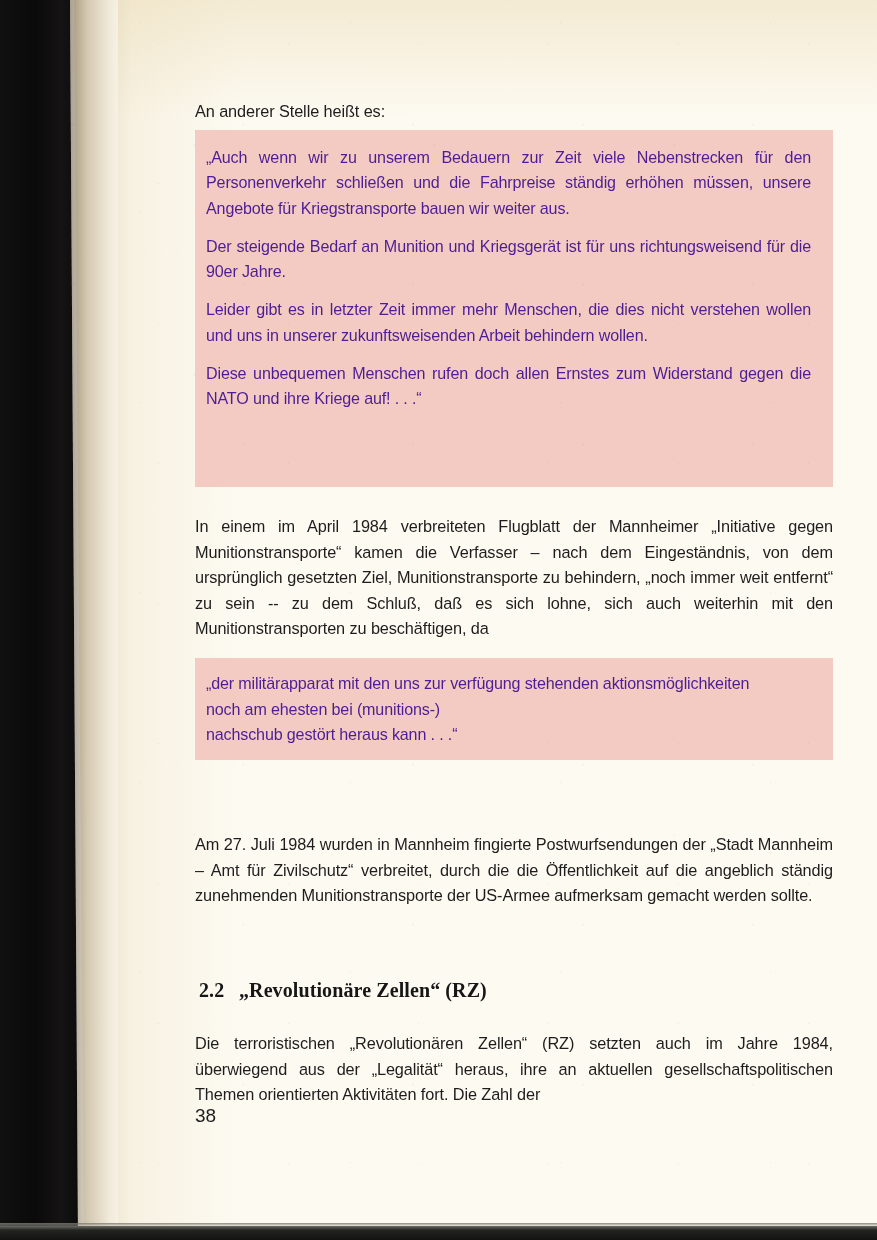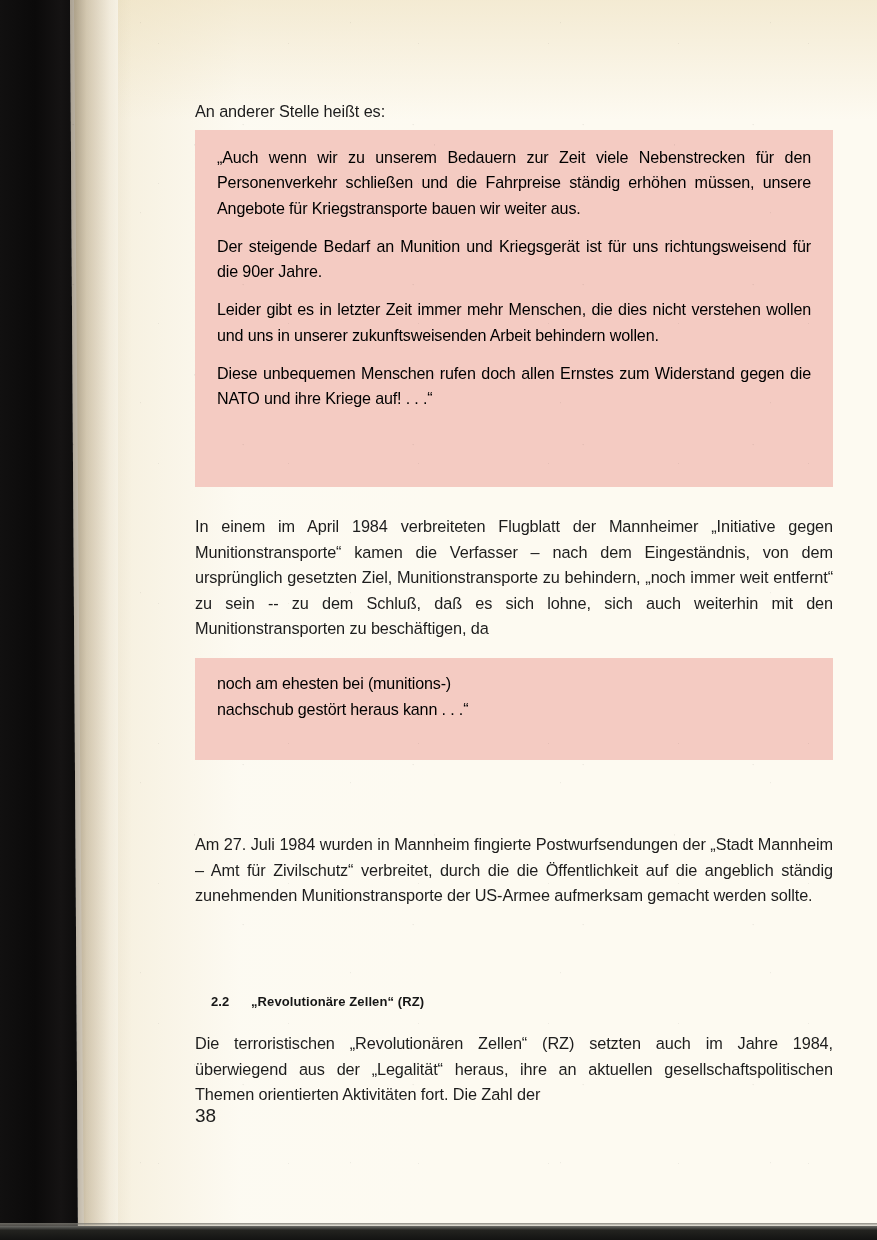--- a/index.html
+++ b/index.html
@@ -130,26 +130,26 @@
 
   
   .quote-block {
     position: absolute;
     background: #f4cbc2;
     box-sizing: border-box;
     padding: 12px 22px 14px 10px;
     width: 638px;
   }
   .quote-block p {
-    margin: 0 0 13px 12px;
+    margin: 0 0 13px 1px;
     font-size: 16.1px;
     line-height: 25.3px;
     letter-spacing: -0.15px;
     text-align: justify;
-    color: #000000;
+    color: #4c1d95;
   }
   .quote-block p:last-child {
     margin-bottom: 0;
   }
   .quote-block p.nojust {
     text-align: left;
   }
 
   #quote-one {
     top: 130px;
@@ -179,26 +179,27 @@
     text-align: justify;
   }
   #para-flugblatt { top: 514px; }
   #para-postwurf { top: 832px; }
   #para-rz       { top: 1031px; }
 
   h2.section-heading {
     position: absolute;
     top: 975px;
     left: 0;
-    margin: 16px;
-    font-size: 13px;
+    margin: 4px;
+    font-size: 20px;
     line-height: 22px;
     font-weight: bold;
     letter-spacing: 0.1px;
     color: #161616;
+    font-family: Liberation Serif, serif;
   }
   h2.section-heading .num {
     display: inline-block;
     width: 40px;
   }
 
   .page-number {
     position: absolute;
     top: 1105px;
     left: 0;
@@ -239,20 +240,21 @@
     <div class="quote-block" id="quote-one">
       <p>„Auch wenn wir zu unserem Bedauern zur Zeit viele Nebenstrecken für den Personenverkehr schließen und die Fahrpreise ständig erhöhen müssen, unsere Angebote für Kriegstransporte bauen wir weiter aus.</p>
       <p>Der steigende Bedarf an Munition und Kriegsgerät ist für uns richtungsweisend für die 90er Jahre.</p>
       <p>Leider gibt es in letzter Zeit immer mehr Menschen, die dies nicht verstehen wollen und uns in unserer zukunftsweisenden Arbeit behindern wollen.</p>
       <p>Diese unbequemen Menschen rufen doch allen Ernstes zum Widerstand gegen die NATO und ihre Kriege auf! . . .“</p>
     </div>
 
     <p class="body" id="para-flugblatt"><span>In einem im April 1984 verbreiteten Flugblatt der </span><b>Mannheimer</b><span> „Initiative gegen Munitionstransporte“ kamen die Verfasser – nach dem Eingeständnis, von dem ursprünglich gesetzten Ziel, Munitionstransporte zu behindern, „noch immer weit entfernt“ zu sein -- zu dem Schluß, daß es sich lohne, sich auch weiterhin mit den Munitionstransporten zu beschäftigen, da</span></p>
 
     <div class="quote-block" id="quote-two">
+      <p class="nojust">„der militärapparat mit den uns zur verfügung stehenden aktionsmöglichkeiten</p>
       <p class="nojust">noch am ehesten bei (munitions-)</p>
       <p class="nojust">nachschub gestört heraus kann . . .“</p>
     </div>
 
     <p class="body" id="para-postwurf"><span>Am 27. Juli 1984 wurden in </span><b>Mannheim</b><span> fingierte Postwurfsendungen der „Stadt Mannheim – Amt für Zivilschutz“ verbreitet, durch die die Öffentlichkeit auf die angeblich ständig zunehmenden Munitionstransporte der US-Armee aufmerksam gemacht werden sollte.</span></p>
 
     <h2 class="section-heading"><span class="num">2.2</span><span>„Revolutionäre Zellen“ (RZ)</span></h2>
 
     <p class="body last-left" id="para-rz"><span>Die terroristischen </span><b>„Revolutionären Zellen“ (RZ)</b><span> setzten auch im Jahre 1984, überwiegend aus der „Legalität“ heraus, ihre an aktuellen gesellschaftspolitischen Themen orientierten Aktivitäten fort. Die Zahl der</span></p>
 

